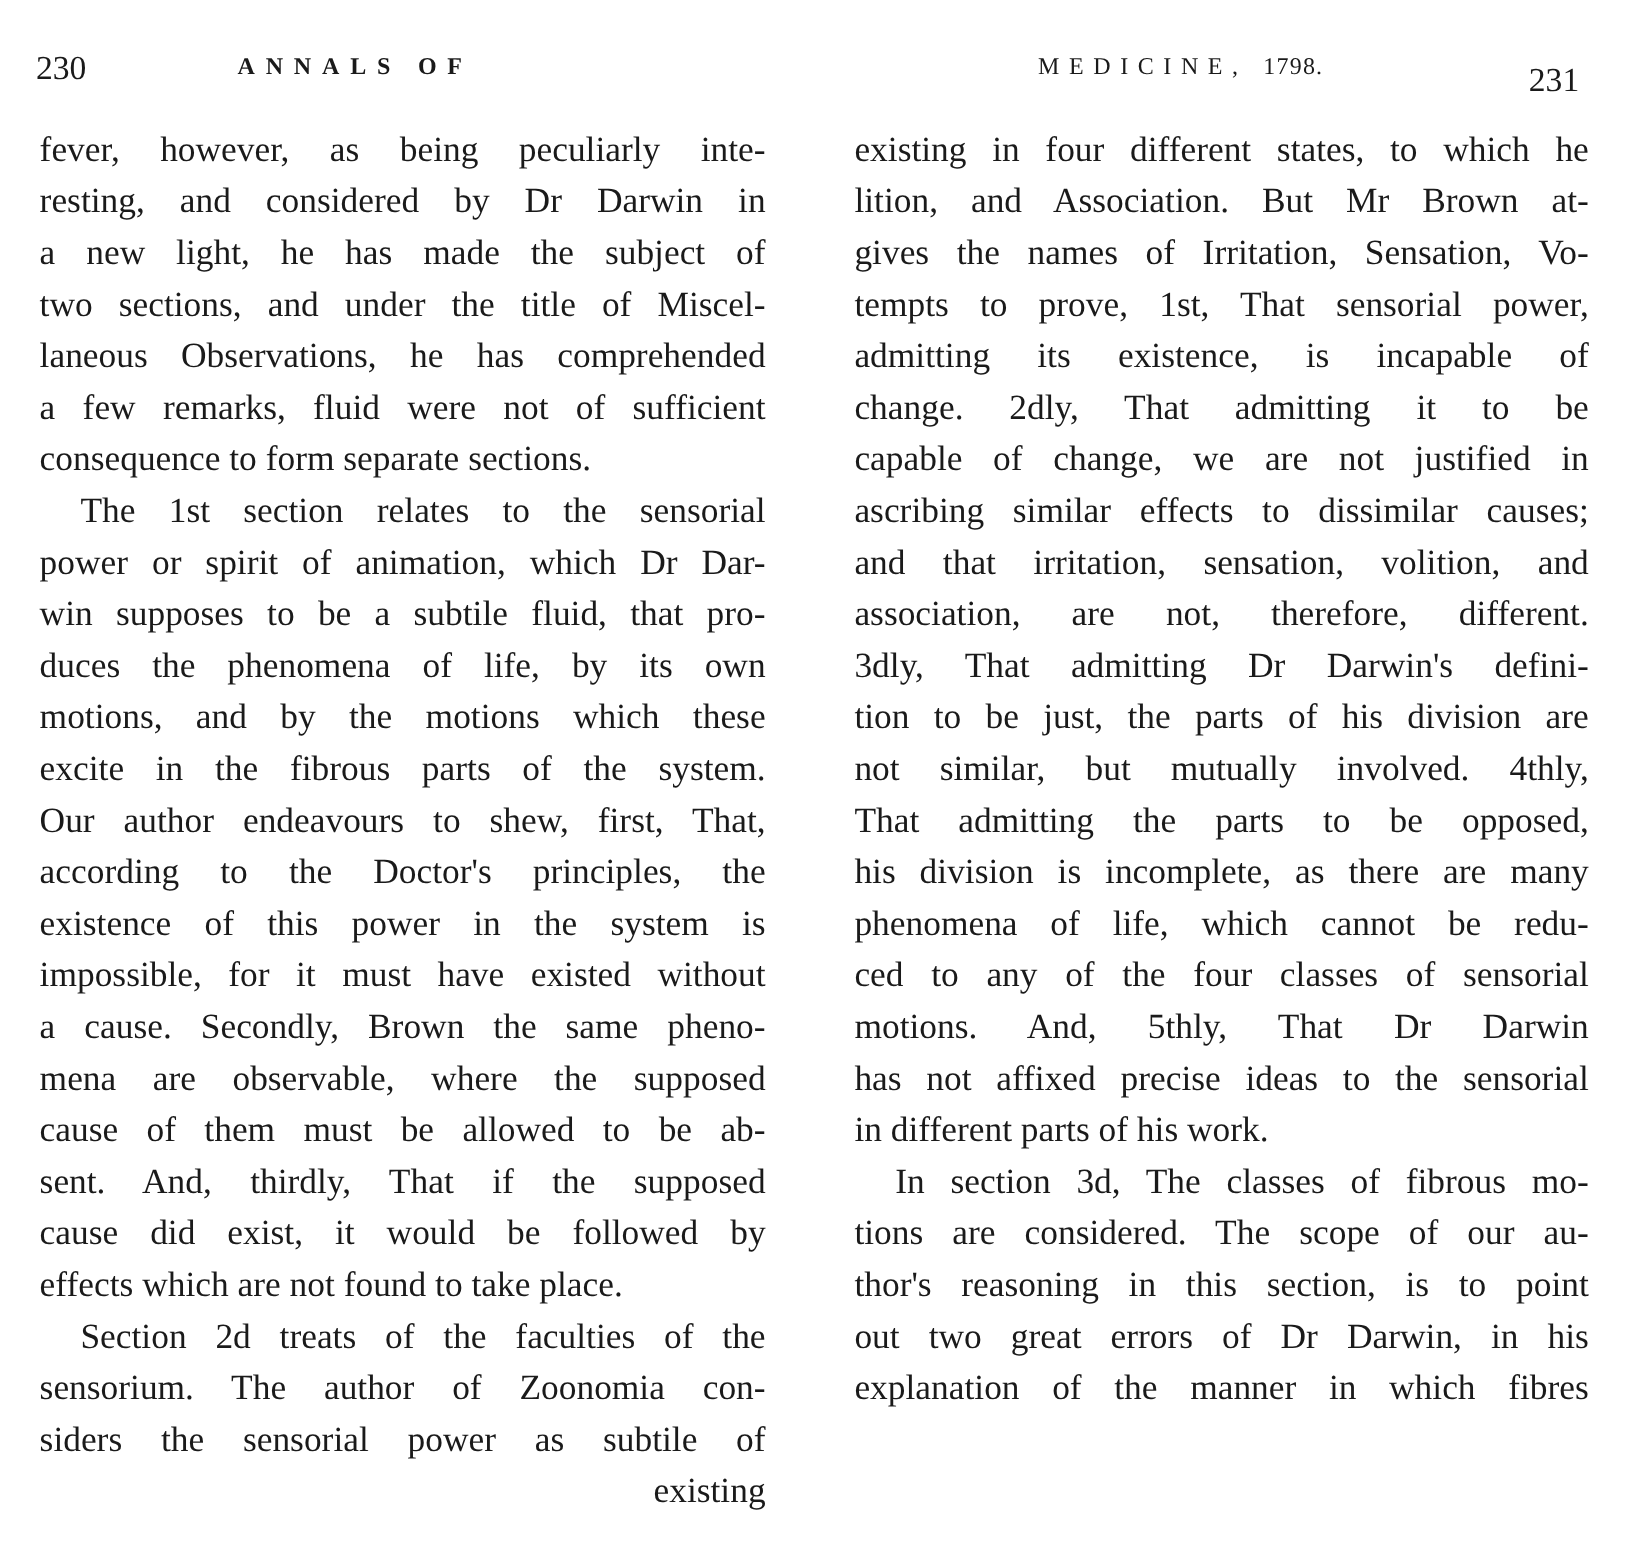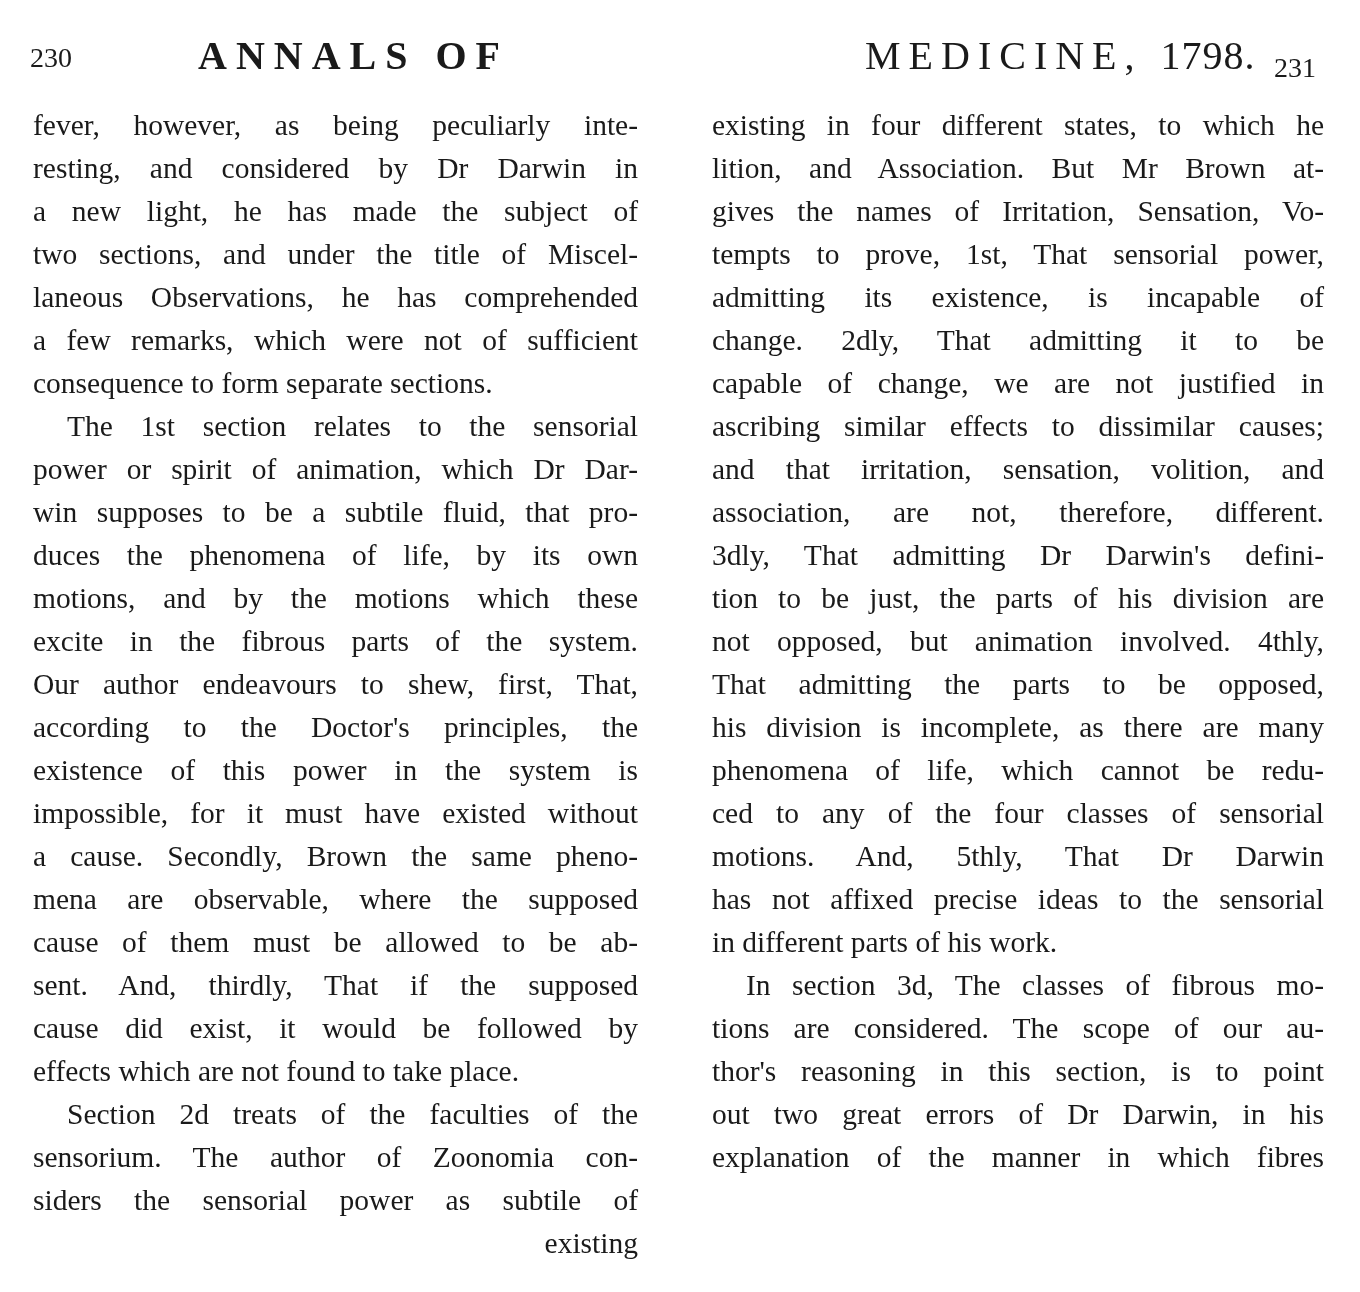--- a/index.html
+++ b/index.html
@@ -26,21 +26,21 @@
       position: absolute;
       top: 0;
       height: 1292px;
     }
     .page-left { left: 0; width: 680px; }
     .page-right { left: 680px; width: 680px; }
 
     .running-head {
       position: absolute;
       top: 36px;
-      font-size: 40px;
+      font-size: 20px;
       line-height: 40px;
       white-space: nowrap;
     }
     .folio {
       position: absolute;
       top: 38px;
       font-size: 28px;
       line-height: 40px;
     }
     .page-left .folio { left: 30px; }
@@ -111,21 +111,21 @@
   <div class="page page-left">
     <div class="folio">230</div>
     <div class="running-head">ANNALS OF</div>
     <div class="body-text" id="left-body">
         <div>
           <span class="line">fever, however, as being peculiarly inte-</span>
           <span class="line">resting, and considered by Dr Darwin in</span>
           <span class="line">a new light, he has made the subject of</span>
           <span class="line">two sections, and under the title of Miscel-</span>
           <span class="line">laneous Observations, he has comprehended</span>
-          <span class="line">a few remarks, which were not of sufficient</span>
+          <span class="line">a few remarks, fluid were not of sufficient</span>
           <span class="line last">consequence to form separate sections.</span>
         </div>
         <div>
           <span class="line indent">The 1st section relates to the sensorial</span>
           <span class="line">power or spirit of animation, which Dr Dar-</span>
           <span class="line">win supposes to be a subtile fluid, that pro-</span>
           <span class="line">duces the phenomena of life, by its own</span>
           <span class="line">motions, and by the motions which these</span>
           <span class="line">excite in the fibrous parts of the system.</span>
           <span class="line">Our author endeavours to shew, first, That,</span>
@@ -163,21 +163,21 @@
           <span class="line">gives the names of Irritation, Sensation, Vo-</span>
           <span class="line">tempts to prove, 1st, That sensorial power,</span>
           <span class="line">admitting its existence, is incapable of</span>
           <span class="line">change. 2dly, That admitting it to be</span>
           <span class="line">capable of change, we are not justified in</span>
           <span class="line">ascribing similar effects to dissimilar causes;</span>
           <span class="line">and that irritation, sensation, volition, and</span>
           <span class="line">association, are not, therefore, different.</span>
           <span class="line">3dly, That admitting Dr Darwin's defini-</span>
           <span class="line">tion to be just, the parts of his division are</span>
-          <span class="line">not opposed, but animation involved. 4thly,</span>
+          <span class="line">not similar, but mutually involved. 4thly,</span>
           <span class="line">That admitting the parts to be opposed,</span>
           <span class="line">his division is incomplete, as there are many</span>
           <span class="line">phenomena of life, which cannot be redu-</span>
           <span class="line">ced to any of the four classes of sensorial</span>
           <span class="line">motions. And, 5thly, That Dr Darwin</span>
           <span class="line">has not affixed precise ideas to the sensorial</span>
           <span class="line last">in different parts of his work.</span>
         </div>
         <div>
           <span class="line indent">In section 3d, The classes of fibrous mo-</span>

